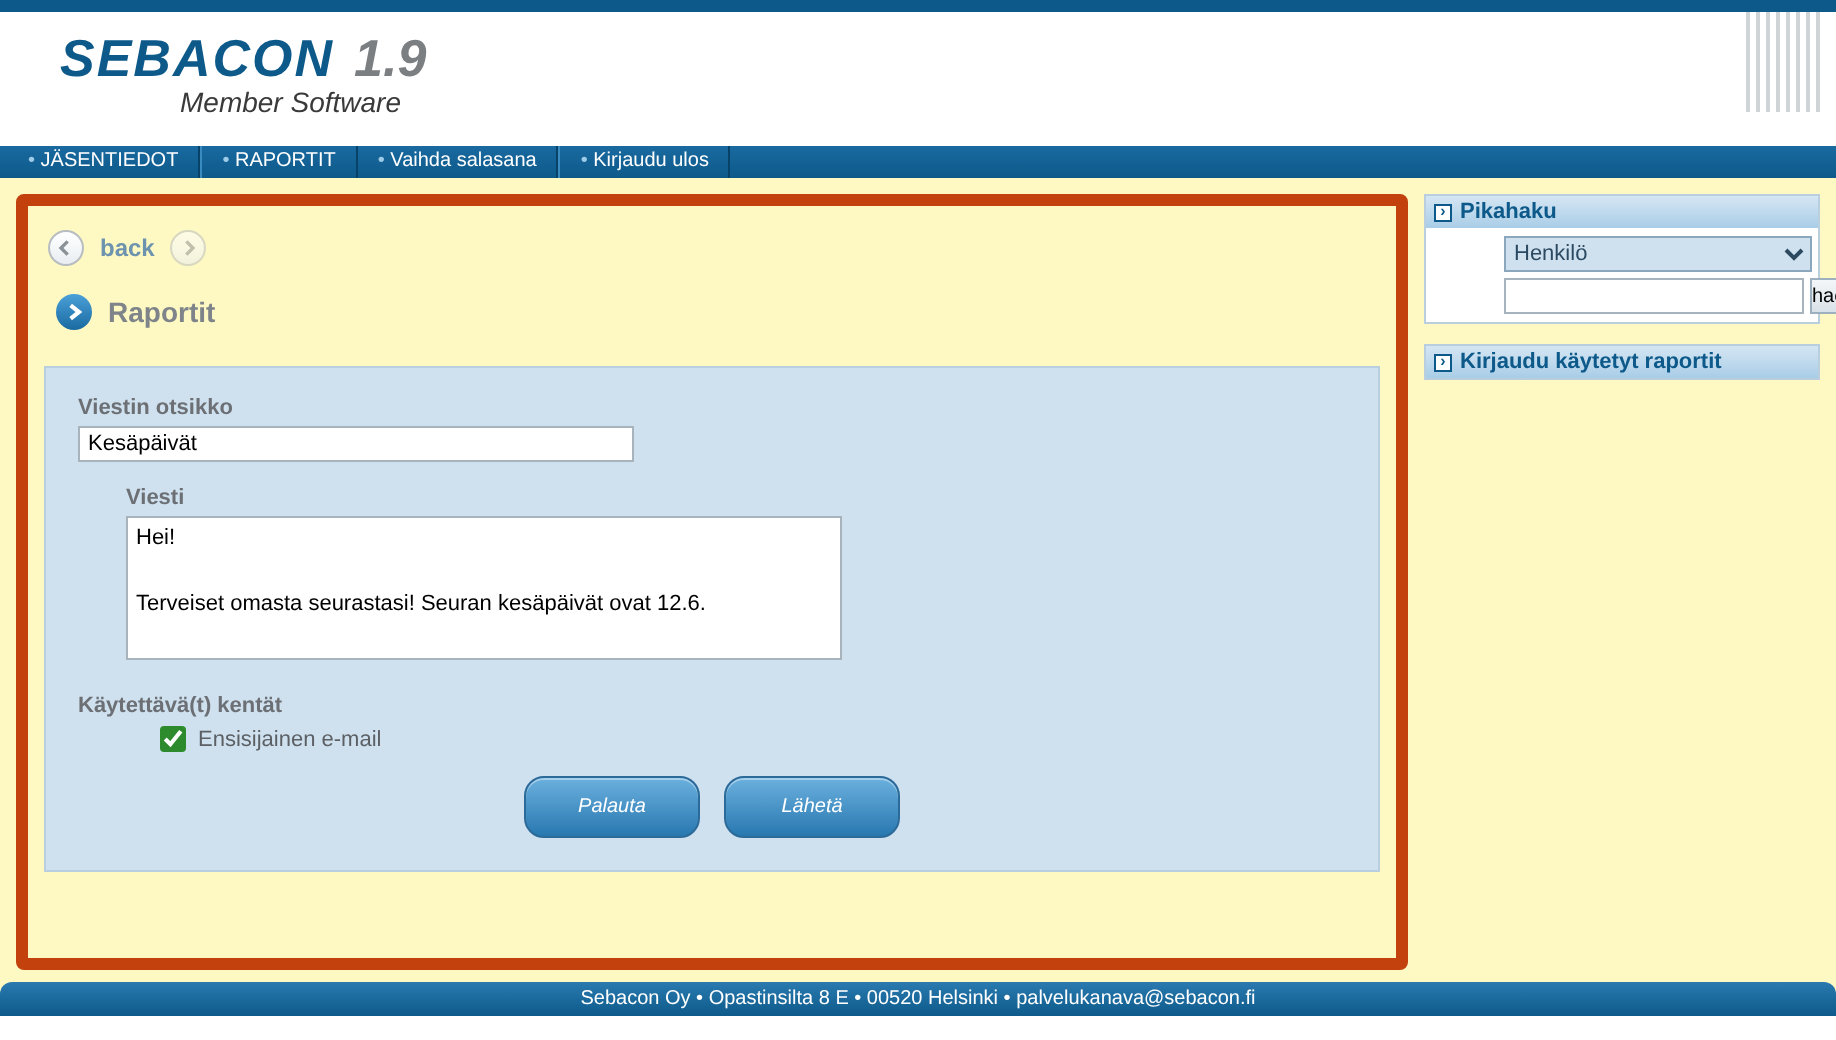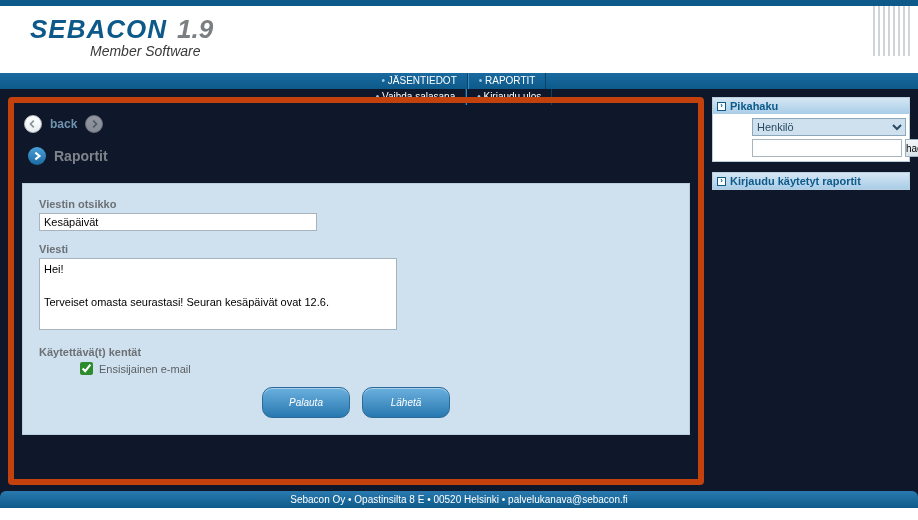--- a/index.html
+++ b/index.html
@@ -1,18 +1,18 @@
 <!DOCTYPE html>
 <html><head>
 <meta charset="utf-8">
 <style>
   * { box-sizing: border-box; margin: 0; padding: 0; }
   body { font-family: Arial, Helvetica, sans-serif; font-size: 11px; background: #fff; width: 918px; height: 520px; overflow: hidden; }
 
-  .page-frame { background: #0f172a; }
+  .page-frame { background: #fef9c3; }
 
   
   .app-header {
     background: linear-gradient(#fff, #fff);
     border-top: 6px solid #0d5a8a;
     position: relative;
     height: 73px;
   }
   .header-stripes {
     position: absolute; right: 0; top: 0; width: 60px; height: 73px;
@@ -48,22 +48,20 @@
 
   
   .navbar {
     background: linear-gradient(#1a6aa0, #0d5a8a);
     height: 16px;
     display: flex;
     align-items: center;
     color: #fff;
     font-size: 10px;
     padding: 0 4px;
-    justify-content: space-between;
-    flex-direction: column;
   }
   .nav-left, .nav-right { display: flex; align-items: center; }
   .nav-item {
     padding: 0 10px;
     border-left: 1px solid #3a8cc0;
     border-right: 1px solid #074368;
     height: 16px; line-height: 16px;
     cursor: pointer;
   }
   .nav-item:first-child { border-left: none; }
@@ -104,21 +102,21 @@
     background: #cfe1ef;
     border: 1px solid #b9cede;
     padding: 14px 16px 16px 16px;
   }
   .field-label { color: #6c7075; font-size: 11px; font-weight: bold; margin-bottom: 3px; }
   .text-input, .textarea-input {
     font-family: Arial, sans-serif; font-size: 11px;
     border: 1px solid #a7b3bd; background: #fff; padding: 2px 4px;
   }
   .text-input { width: 278px; height: 18px; }
-  .textarea-field { margin-top: 12px; }
+  .textarea-field { margin-top: 12px; margin-left: 24px; }
   .textarea-input {
     width: 358px; height: 72px; resize: none; line-height: 1.5;
     overflow: auto;
   }
   .checks { margin-top: 14px; }
   .check-row { display: flex; align-items: center; gap: 6px; margin-top: 4px; padding-left: 41px; }
   .check-row input { accent-color: #2d8a2d; }
   .check-row label { color: #5c6064; font-size: 11px; }
 
   .button-row { display: flex; justify-content: center; gap: 12px; margin-top: 12px; }

